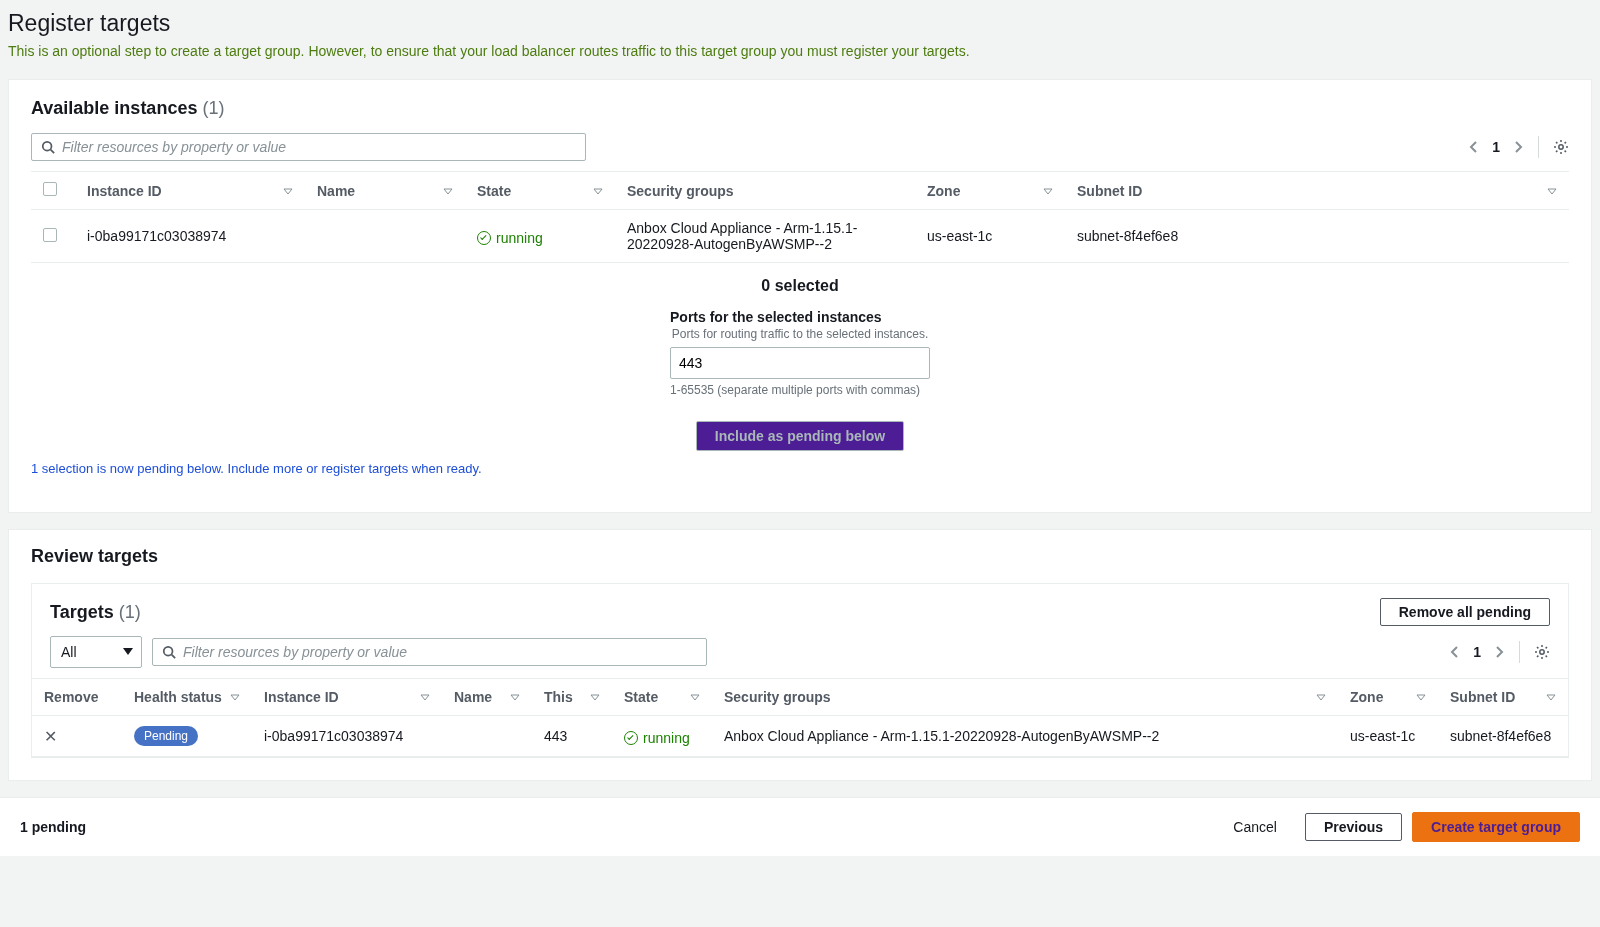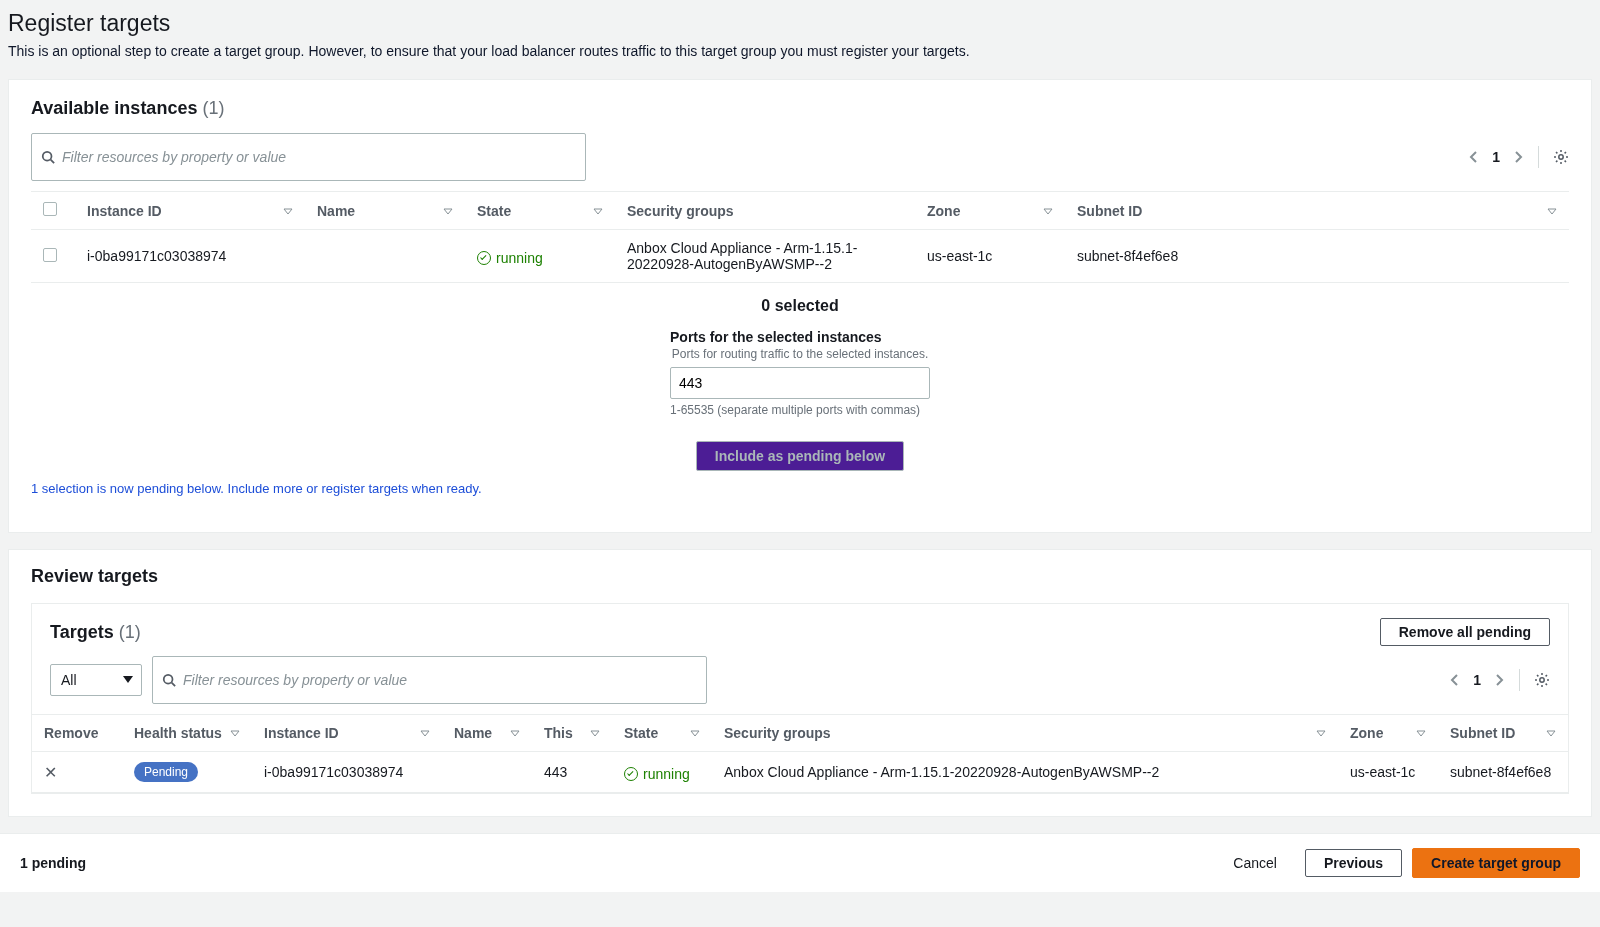--- a/index.html
+++ b/index.html
@@ -16,21 +16,21 @@
     .page {
       padding: 10px 8px 0 8px;
     }
     h1 {
       font-size: 23px;
       font-weight: 400;
       color: #16191f;
       margin-bottom: 6px;
     }
     .page-desc {
-      color: #0f172a;
+      color: #4d7c0f;
       font-size: 14px;
       margin-bottom: 20px;
     }
     .panel {
       background: #fff;
       border: 1px solid #eaeded;
       margin-bottom: 16px;
     }
     .panel-inner {
       padding: 18px 22px;
@@ -57,21 +57,21 @@
     }
     .search-wrap .search-icon {
       position: absolute;
       left: 10px;
       top: 50%;
       transform: translateY(-50%);
       color: #545b64;
     }
     .search-input {
       width: 100%;
-      height: 48px;
+      height: 28px;
       padding: 4px 10px 4px 30px;
       border: 1px solid #aab7b8;
       border-radius: 2px;
       font-size: 14px;
       color: #16191f;
     }
     .search-input::placeholder {
       color: #879196;
       font-style: italic;
     }
@@ -308,21 +308,21 @@
       font-weight: 400;
       font-size: 14px;
       cursor: pointer;
       color: #16191f;
     }
     .btn-primary {
       padding: 6px 18px;
       border: 1px solid #ec7211;
       border-radius: 2px;
       background: #ec7211;
-      color: #0f172a;
+      color: #4c1d95;
       font-weight: 700;
       font-size: 14px;
       cursor: pointer;
     }
     svg { display: block; }
   </style>
 </head>
 <body>
 
 <div class="page">

